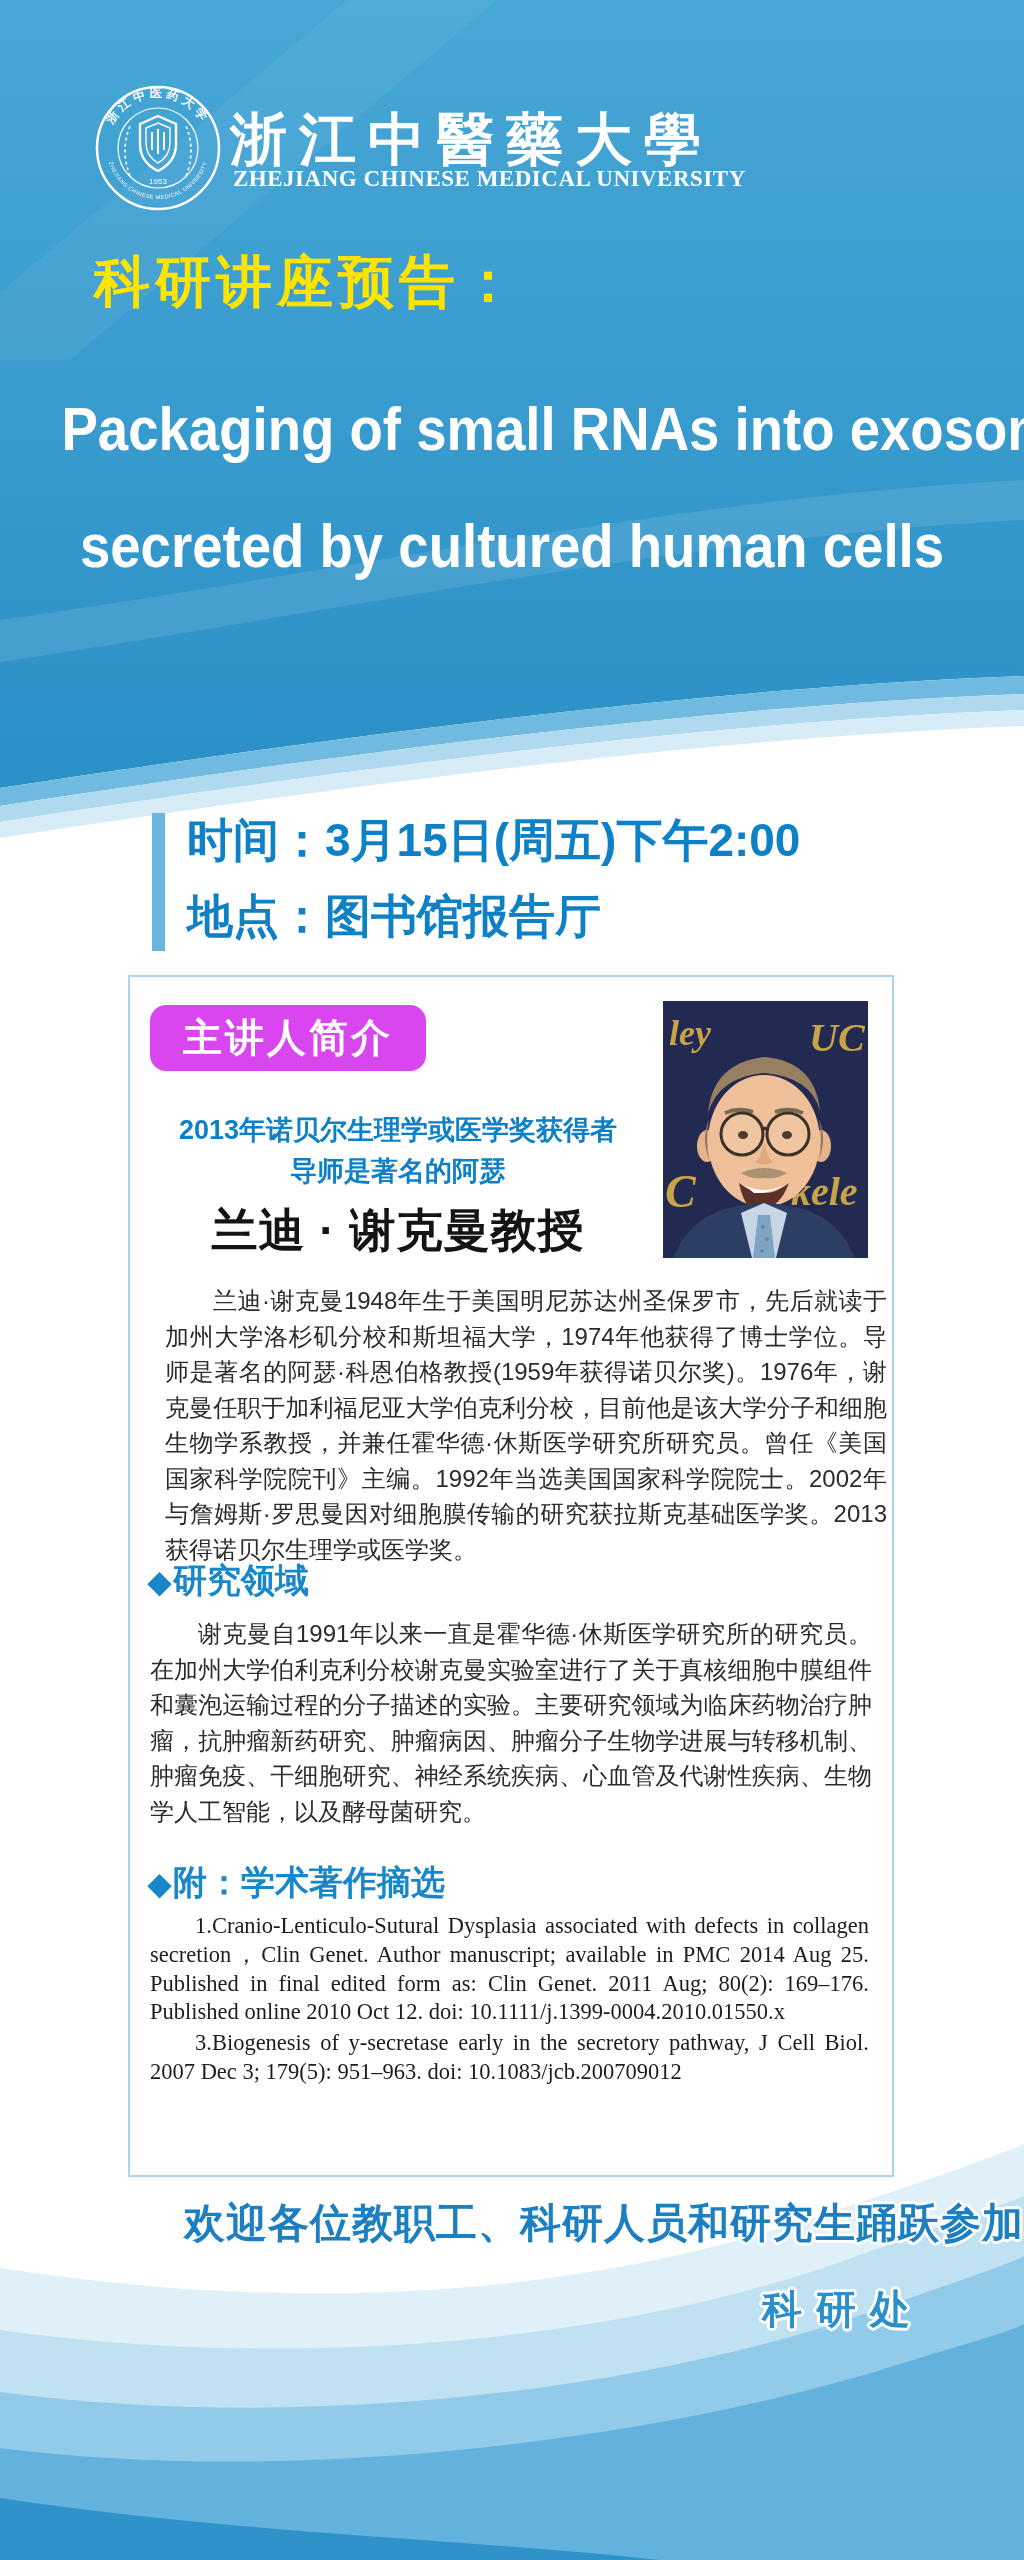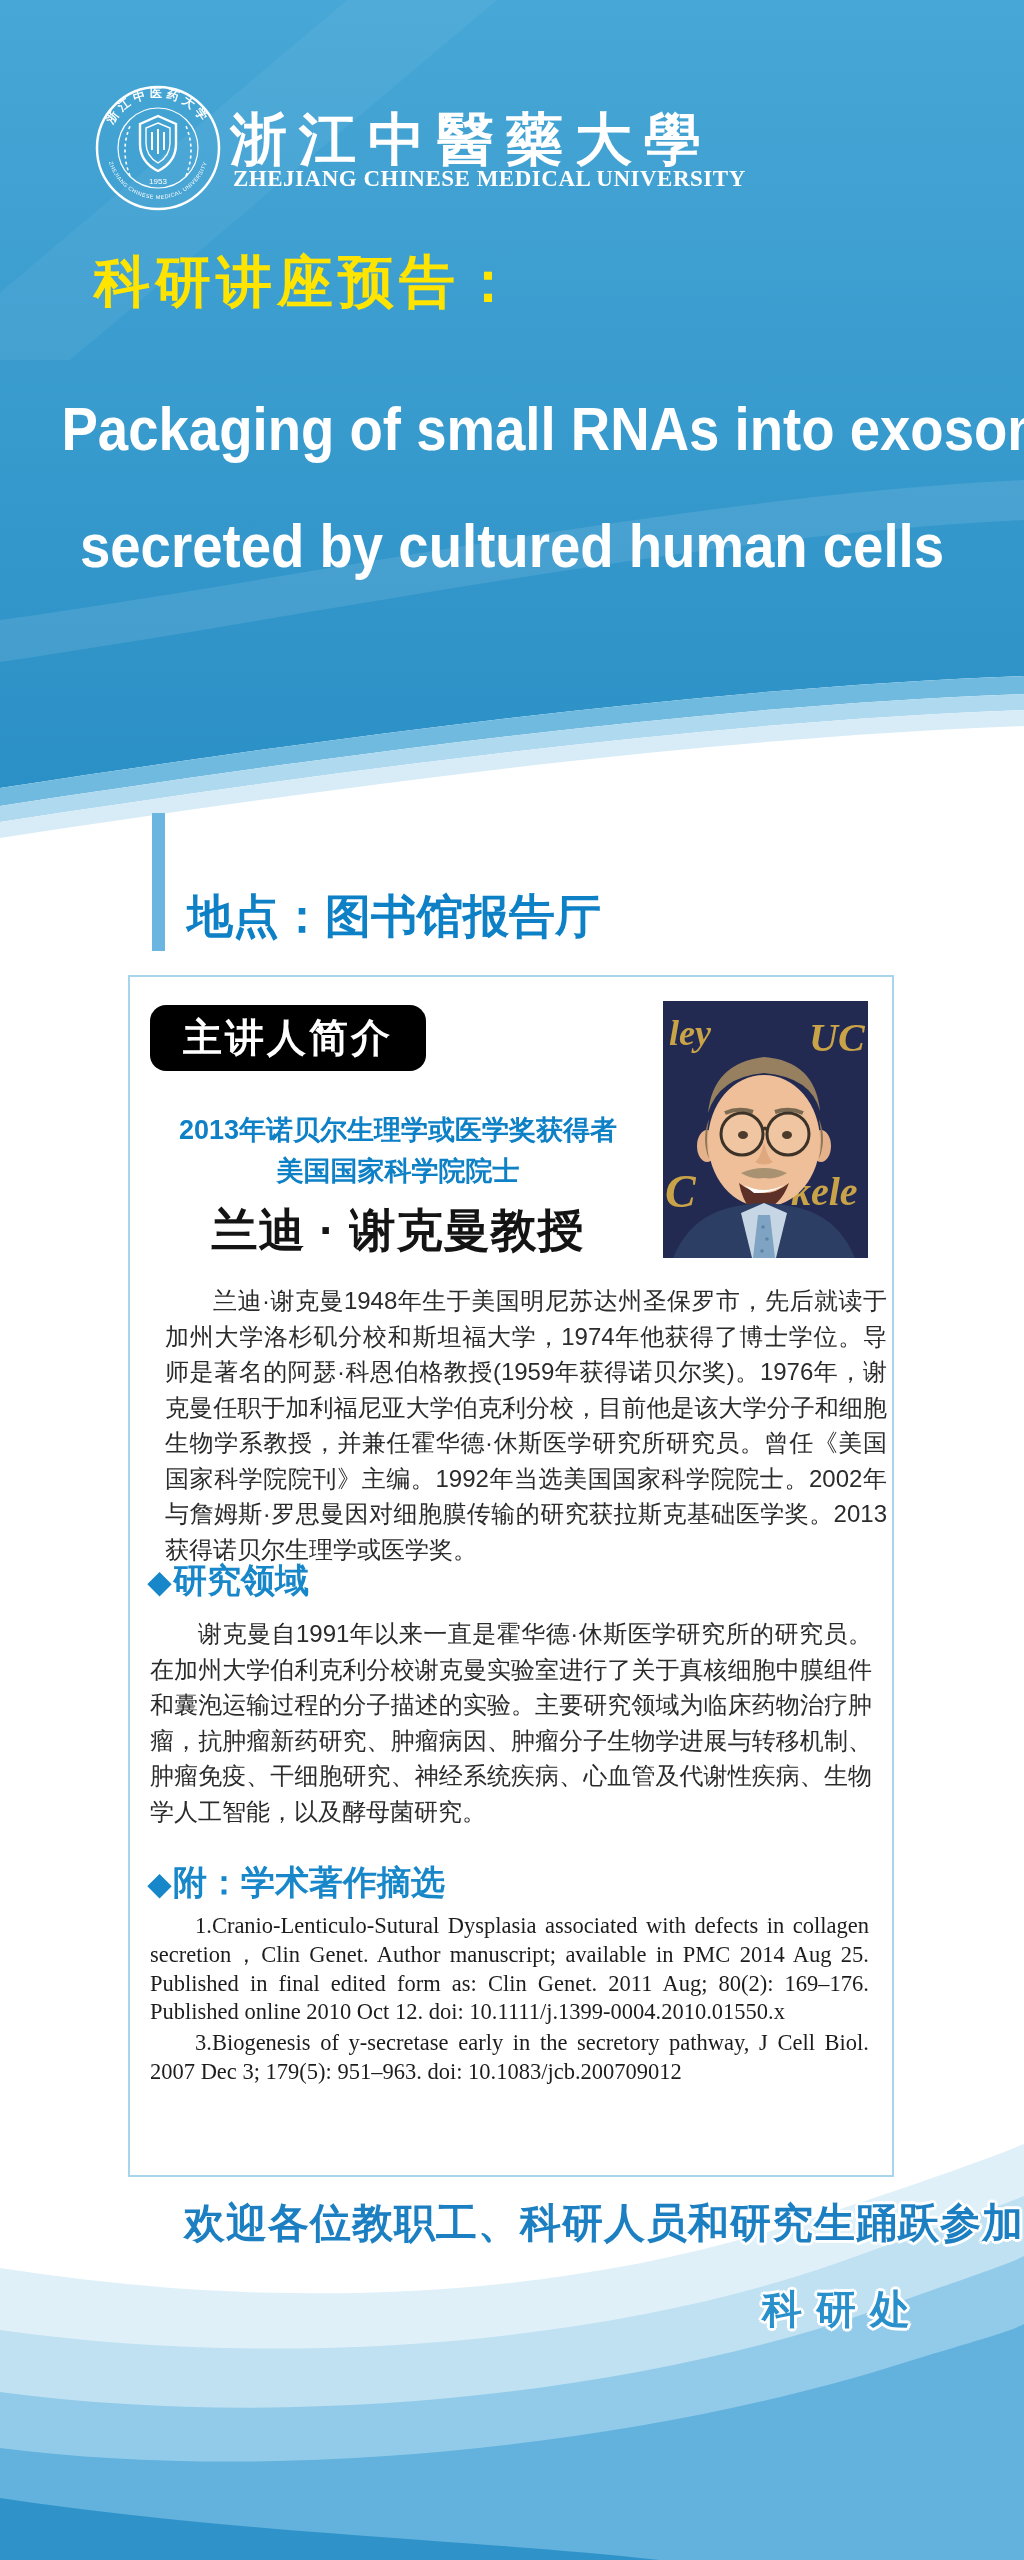--- a/index.html
+++ b/index.html
@@ -16,21 +16,21 @@
             letter-spacing:5px;white-space:nowrap;}
   .title{left:0;top:370px;width:1024px;text-align:center;color:#fff;font-weight:700;
          font-size:62px;line-height:117px;transform:scaleX(.88);white-space:nowrap;}
 
   .tl-bar{left:152px;top:813px;width:13px;height:138px;background:#6ab6e0;}
   .tl{font-size:46px;font-weight:800;color:#0d80c6;white-space:nowrap;}
   .tl1{left:187px;top:810px;}
   .tl2{left:187px;top:886px;}
 
   .speaker-box{left:128px;top:975px;width:762px;height:1198px;border:2px solid #a8d4ec;background:#fff;}
-  .badge{left:150px;top:1005px;width:276px;height:66px;background:#000000;border-radius:16px;
+  .badge{left:150px;top:1005px;width:276px;height:66px;background:#d946ef;border-radius:16px;
          color:#fff;font-size:39px;font-weight:800;letter-spacing:3px;
          display:flex;align-items:center;justify-content:center;}
   .photo{left:663px;top:1001px;width:205px;height:257px;}
   .award{left:150px;top:1110px;width:496px;text-align:center;color:#0d80c6;font-weight:800;
          font-size:27px;line-height:41px;}
   .spk-name{left:150px;top:1200px;width:496px;text-align:center;font-size:46px;font-weight:900;
             color:#141414;letter-spacing:1px;white-space:nowrap;}
   .para{font-size:24px;line-height:35.5px;color:#2b2b2b;text-align:justify;text-indent:2em;}
   .bio{left:150px;top:1283px;width:722px;margin-left:15px;}
   .sec-head{font-size:34px;font-weight:900;color:#1787c9;white-space:nowrap;}
@@ -102,20 +102,23 @@
   <div class="abs en-name">ZHEJIANG CHINESE MEDICAL UNIVERSITY</div>
 
   <div class="abs announce">科研讲座预告：</div>
 
   <div class="abs title">
     <div>Packaging of small RNAs into exosomes</div>
     <div>secreted by cultured human cells</div>
   </div>
 
   <div class="abs tl-bar"></div>
+  <div class="abs tl tl1">
+    <span>时间：</span><span>3月15日(周五)下午2:00</span>
+  </div>
   <div class="abs tl tl2">
     <span>地点：</span><span>图书馆报告厅</span>
   </div>
 
   <div class="abs speaker-box"></div>
 
   <div class="abs badge">主讲人简介</div>
 
   <svg class="abs photo" viewBox="0 0 205 257">
     <rect width="205" height="257" fill="#232a52"></rect>
@@ -147,21 +150,21 @@
     <path d="M10,257 C28,214 60,204 101,202 C142,204 174,214 192,257 Z" fill="#2c3e63"></path>
     <path d="M78,212 L101,202 L124,212 L113,257 L89,257 Z" fill="#c7d6e4"></path>
     <path d="M95,214 L107,214 L112,257 L90,257 Z" fill="#7fa3c2"></path>
     <circle cx="100" cy="226" r="1.8" fill="#5d83a6"></circle>
     <circle cx="104" cy="238" r="1.8" fill="#5d83a6"></circle>
     <circle cx="99" cy="250" r="1.8" fill="#5d83a6"></circle>
   </svg>
 
   <div class="abs award">
     <div>2013年诺贝尔生理学或医学奖获得者</div>
-    <div>美国国家科学院院士</div>
+    <div>导师是著名的阿瑟</div>
   </div>
 
   <div class="abs spk-name">兰迪 · 谢克曼教授</div>
 
   <div class="abs para bio">兰迪·谢克曼1948年生于美国明尼苏达州圣保罗市，先后就读于加州大学洛杉矶分校和斯坦福大学，1974年他获得了博士学位。导师是著名的阿瑟·科恩伯格教授(1959年获得诺贝尔奖)。1976年，谢克曼任职于加利福尼亚大学伯克利分校，目前他是该大学分子和细胞生物学系教授，并兼任霍华德·休斯医学研究所研究员。曾任《美国国家科学院院刊》主编。1992年当选美国国家科学院院士。2002年与詹姆斯·罗思曼因对细胞膜传输的研究获拉斯克基础医学奖。2013获得诺贝尔生理学或医学奖。</div>
 
   <div class="abs sec-head sec1">
     <span class="dia">◆</span><span>研究领域</span>
   </div>
   <div class="abs para research-body">谢克曼自1991年以来一直是霍华德·休斯医学研究所的研究员。在加州大学伯利克利分校谢克曼实验室进行了关于真核细胞中膜组件和囊泡运输过程的分子描述的实验。主要研究领域为临床药物治疗肿瘤，抗肿瘤新药研究、肿瘤病因、肿瘤分子生物学进展与转移机制、肿瘤免疫、干细胞研究、神经系统疾病、心血管及代谢性疾病、生物学人工智能，以及酵母菌研究。</div>

